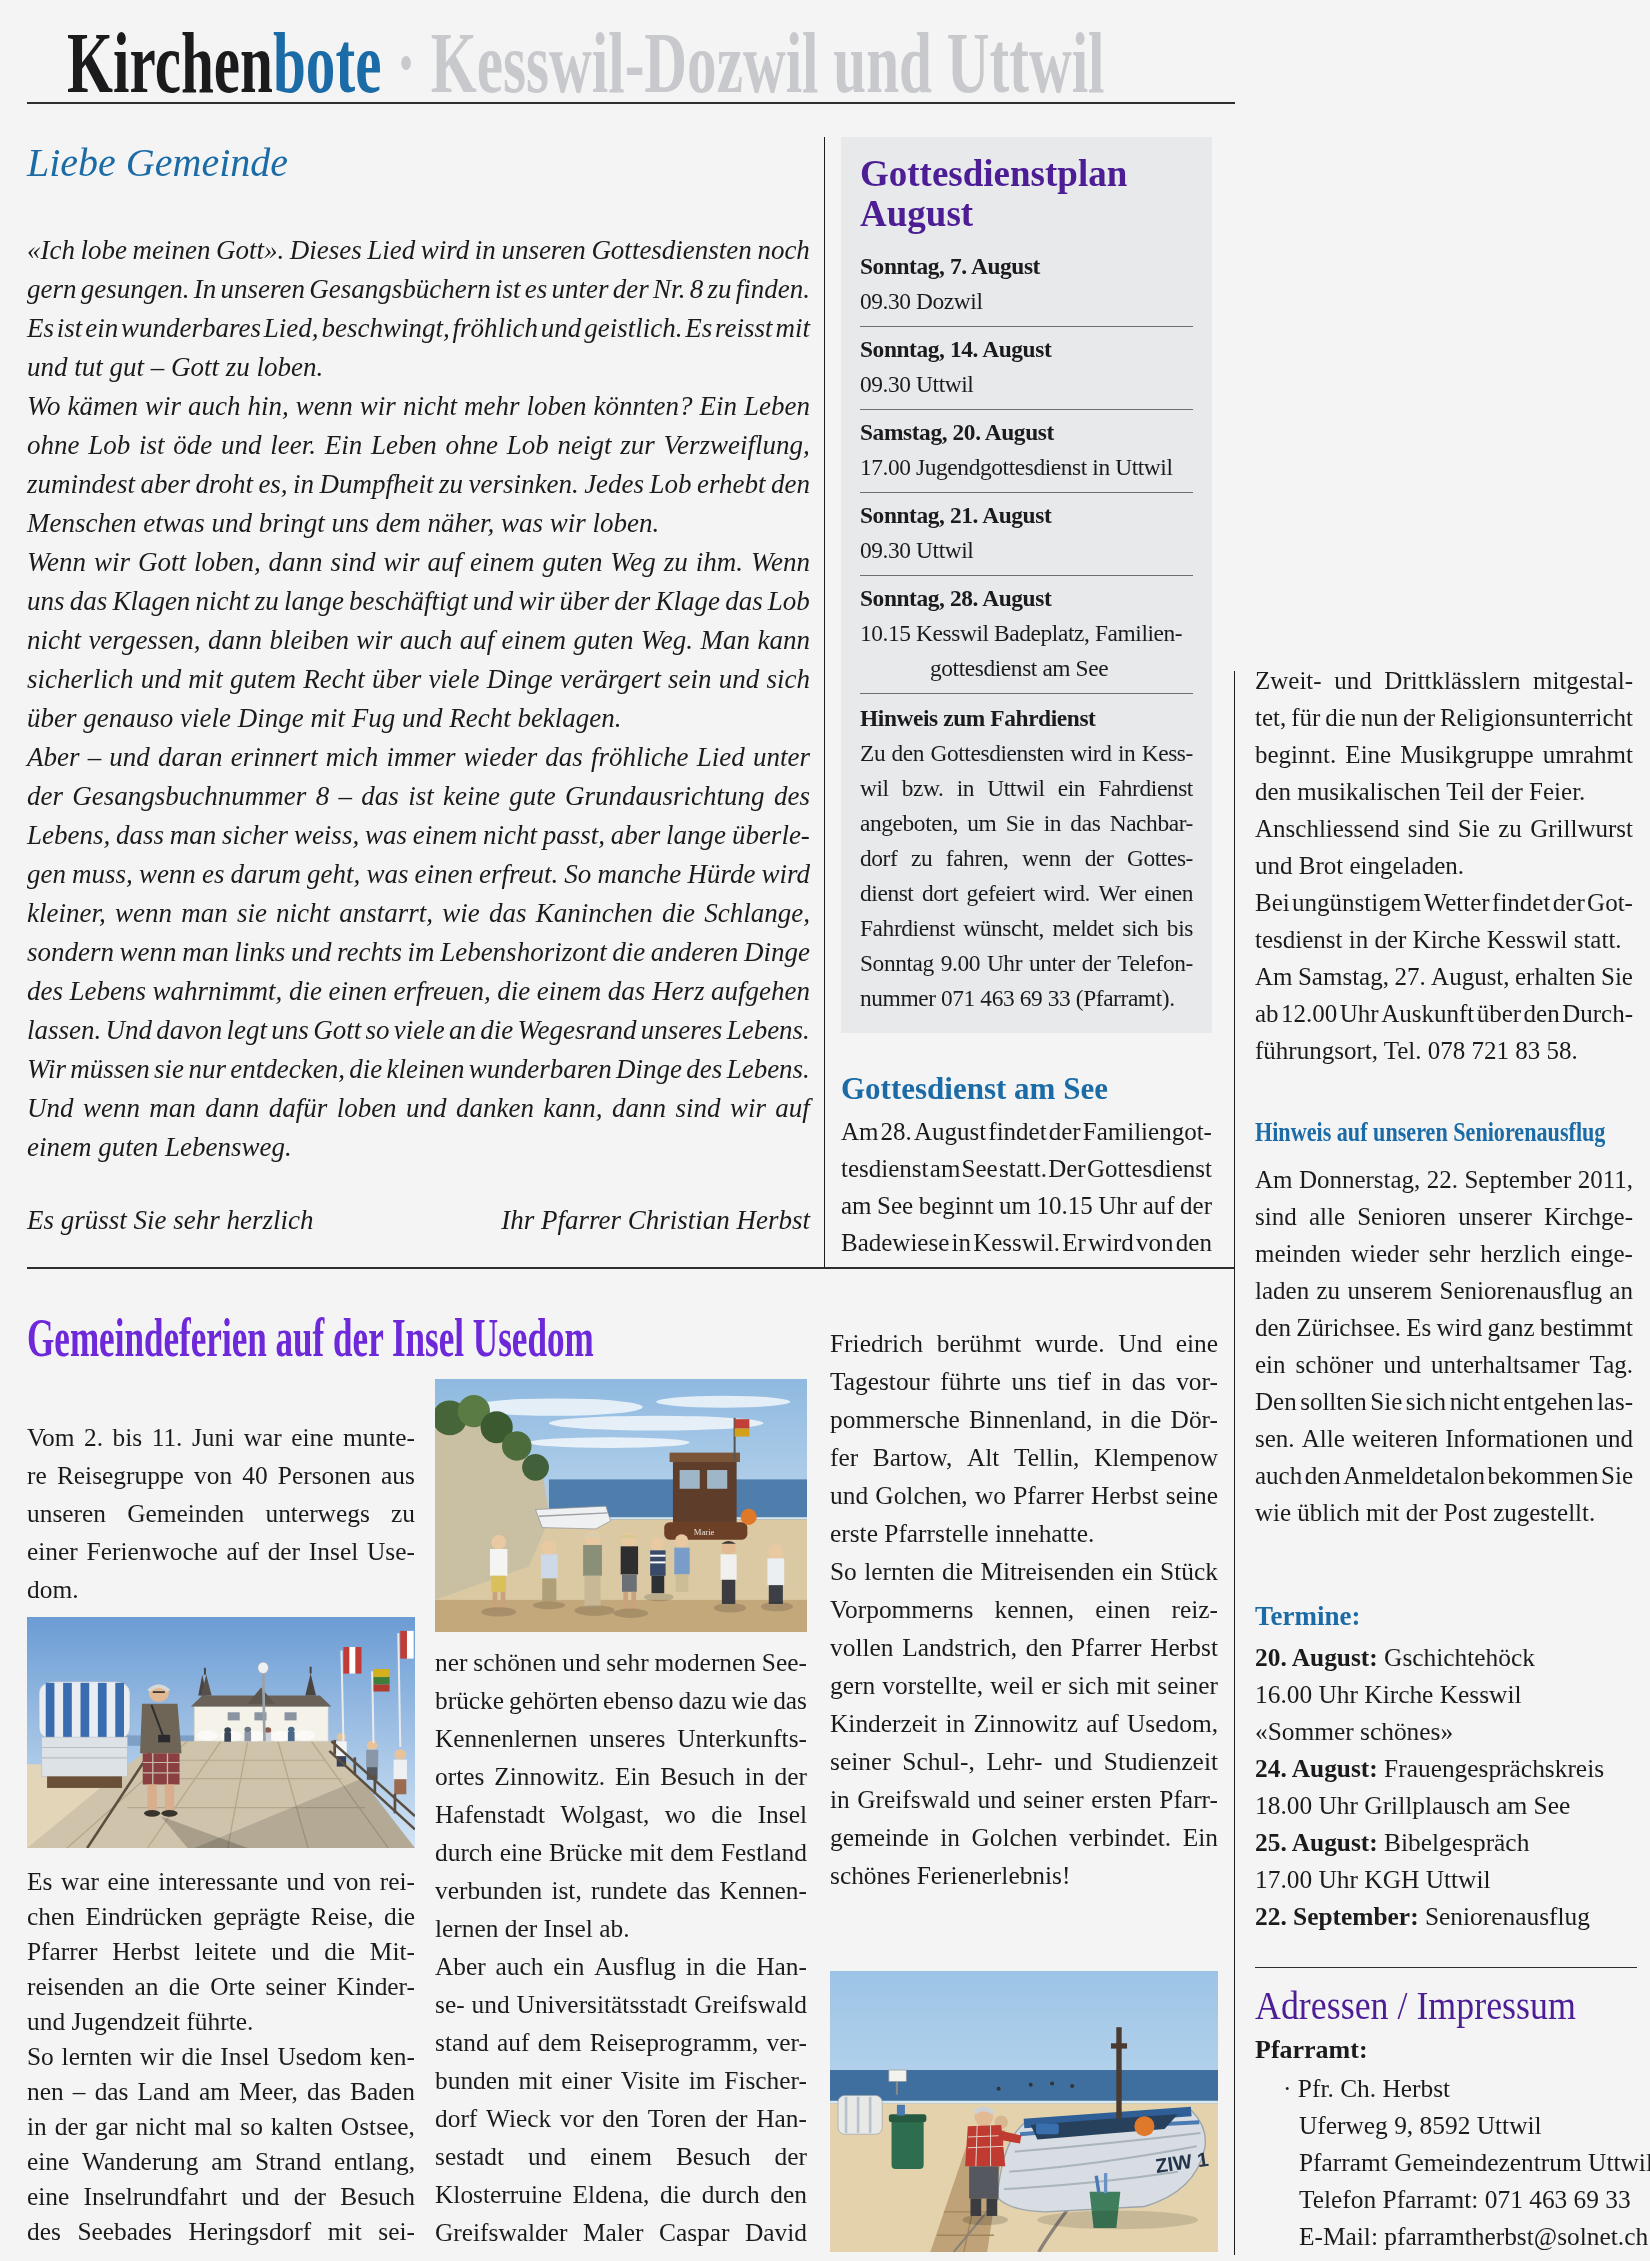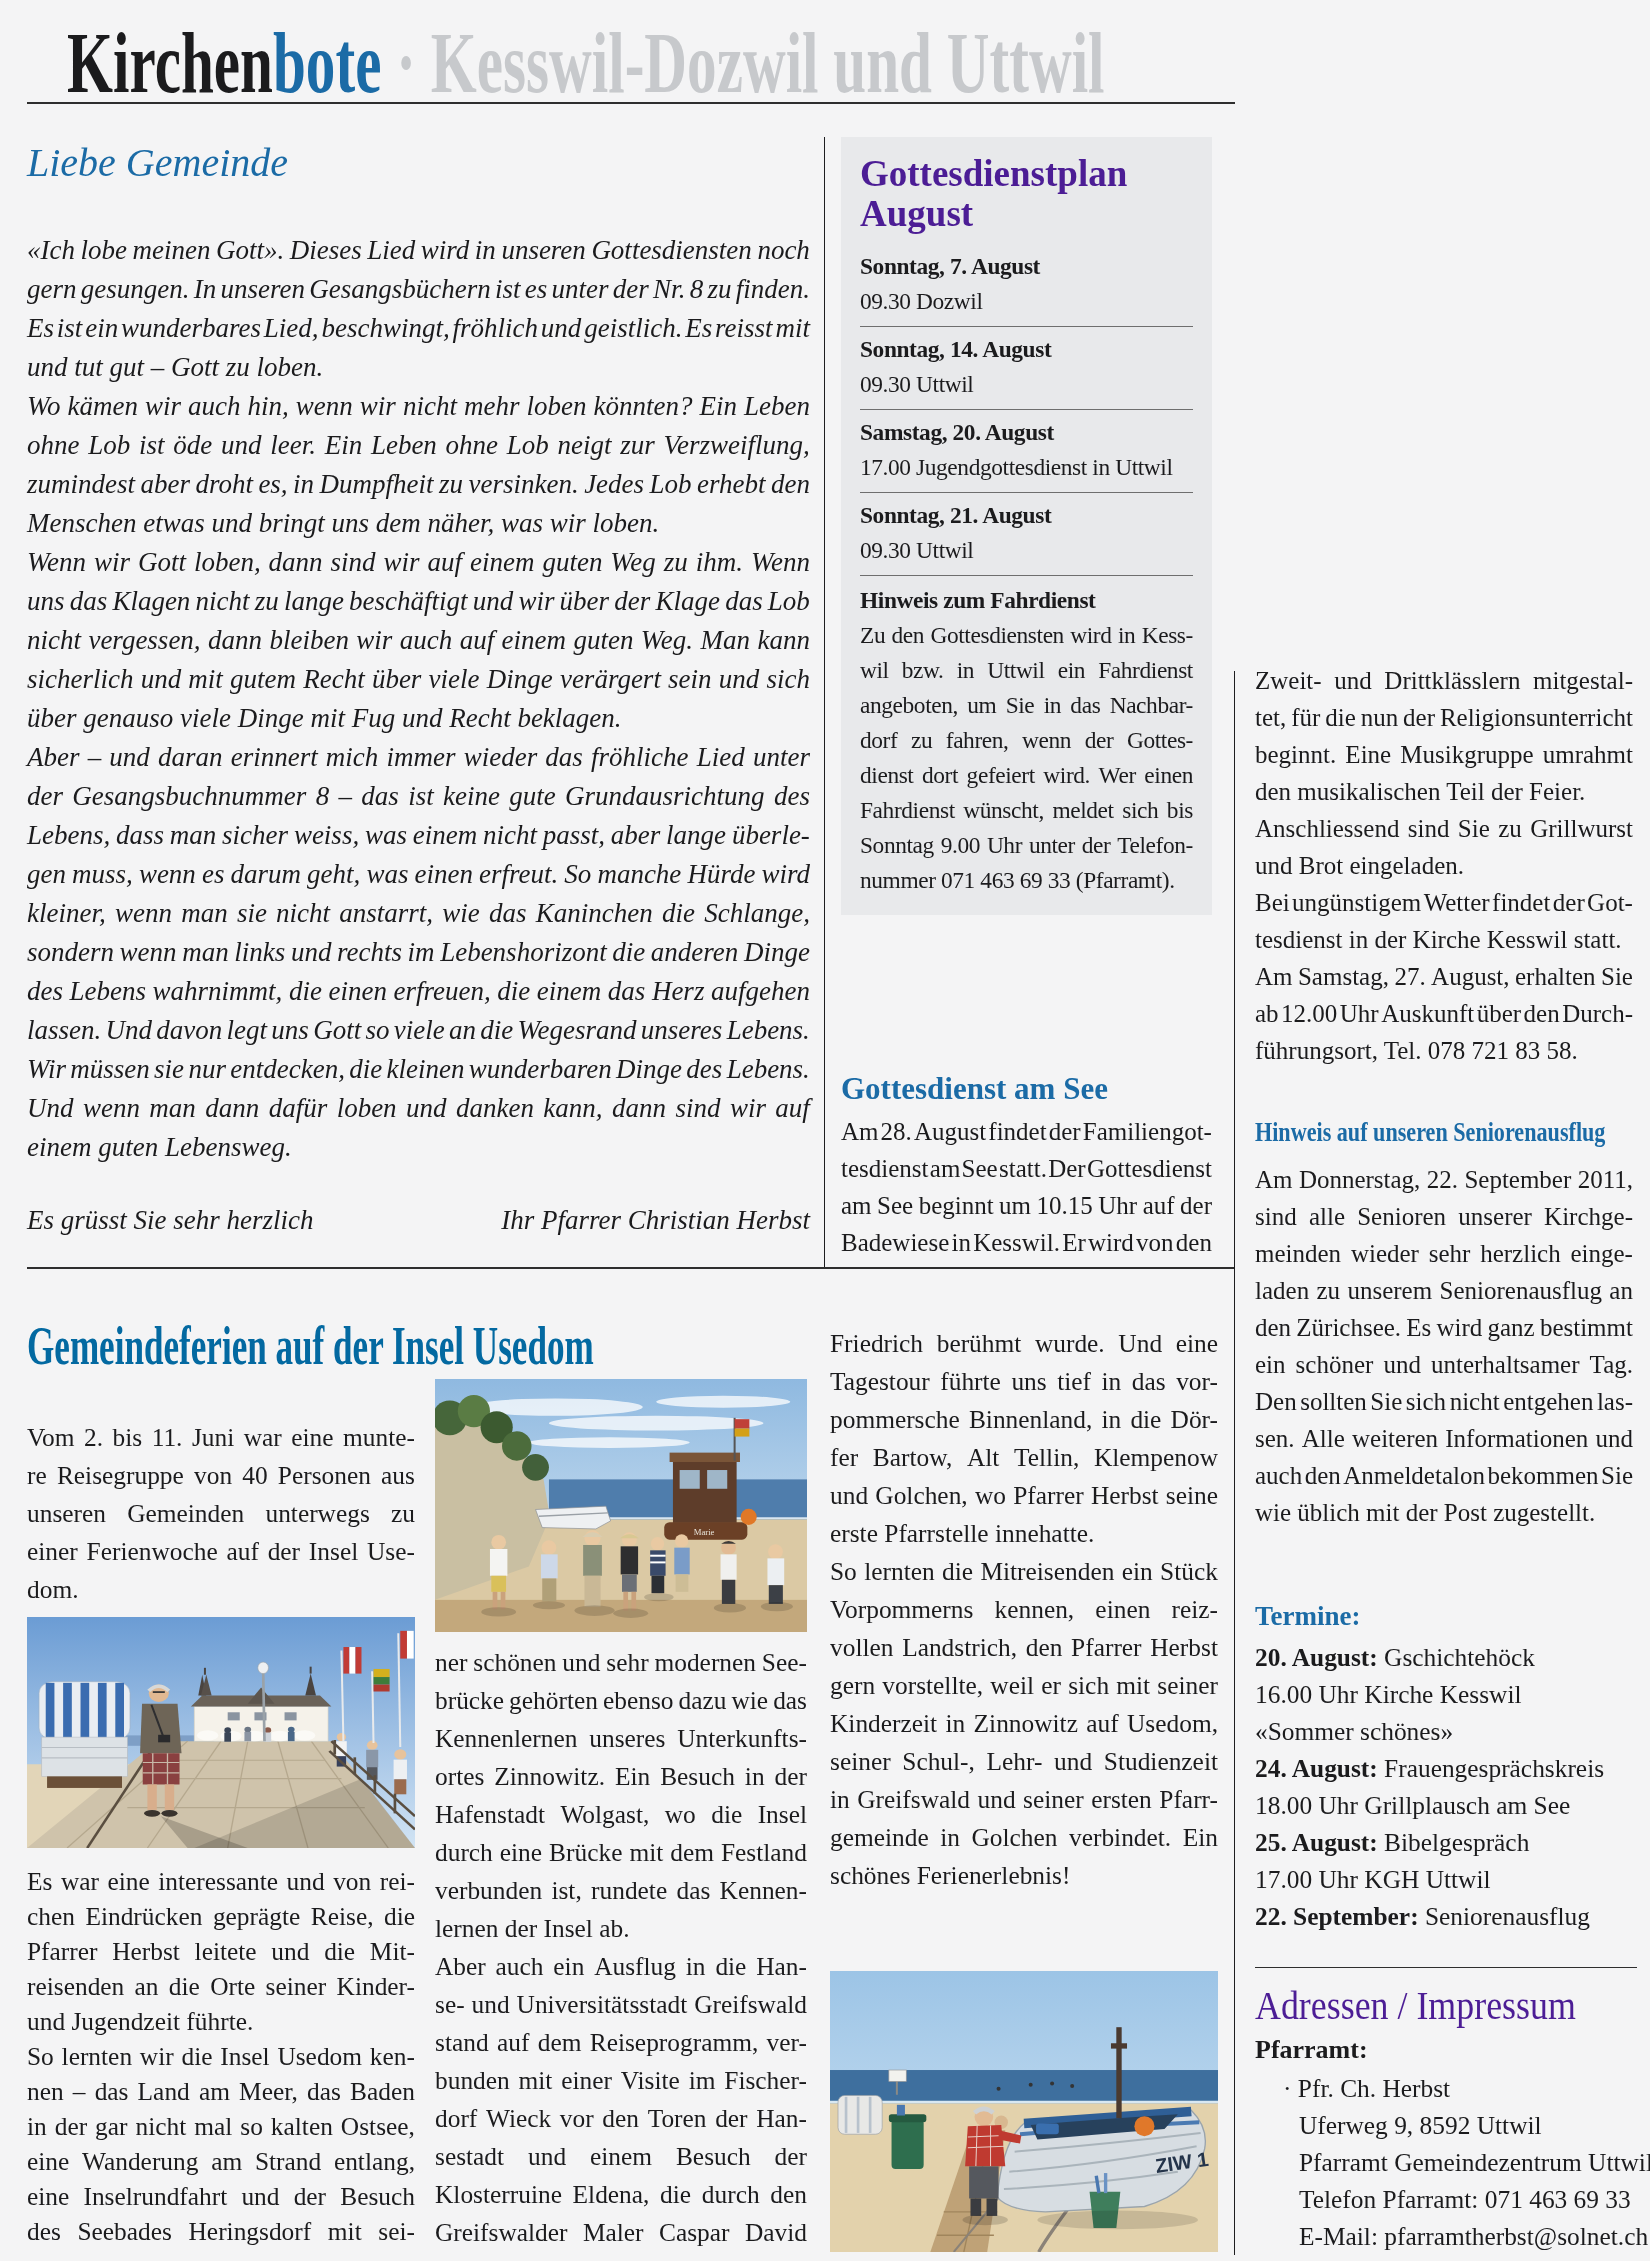--- a/index.html
+++ b/index.html
@@ -46,21 +46,21 @@
   .sen-p{left:1255px;top:1161px;}
   .term-h{left:1255px;top:1601px;font-size:27px;font-weight:bold;color:#1b6ba6;}
   .term-list{left:1255px;top:1639px;font-size:25.4px;line-height:37px;width:378px;}
   .term-list b{font-weight:bold;}
   .imp-h{left:1255px;top:1983px;font-size:39px;color:#4c1d95;}
   .imp-sub{left:1255px;top:2035px;font-size:26px;font-weight:bold;}
   .imp-lines{left:1255px;top:2070px;font-size:25.4px;line-height:37px;width:378px;margin-left:28px;}
   .imp-lines .tline + .tline{padding-left:16px;}
 
   
-  .use-h{left:27px;top:1307px;font-size:54px;font-weight:bold;color:#0369a1;margin-top:8px;}
+  .use-h{left:27px;top:1307px;font-size:54px;font-weight:bold;color:#6d28d9;}
   .bcol{font-size:25.4px;line-height:38px;}
   .c1a{left:27px;top:1418px;width:388px;}
   .c1b{left:27px;top:1864px;width:388px;line-height:35px;}
   .c2{left:435px;top:1643px;width:372px;}
   .c3{left:830px;top:1324px;width:388px;}
 
   .photo{position:absolute;overflow:hidden;background:#bcd;}
   .photo svg{display:block;width:100%;height:100%;}
 </style>
 </head>
@@ -398,20 +398,27 @@
     <div class="entry">
       <div class="entry-date">Samstag, 20. August</div>
       <div class="lines">
           <div class="tline">17.00 Jugendgottesdienst in Uttwil</div>
         </div>
     </div>
     <div class="entry">
       <div class="entry-date">Sonntag, 21. August</div>
       <div class="lines">
           <div class="tline">09.30 Uttwil</div>
+        </div>
+    </div>
+    <div class="entry">
+      <div class="entry-date">Sonntag, 28. August</div>
+      <div class="lines">
+          <div class="tline">10.15 Kesswil Badeplatz, Familien-</div>
+          <div class="tline">gottesdienst am See</div>
         </div>
     </div>
 
     <div class="fahr">
       <div class="fahr-h">Hinweis zum Fahrdienst</div>
       <div>
           <div class="tpara">
             <div class="tline jz">
               <span>Zu</span>
               <span>den</span>

